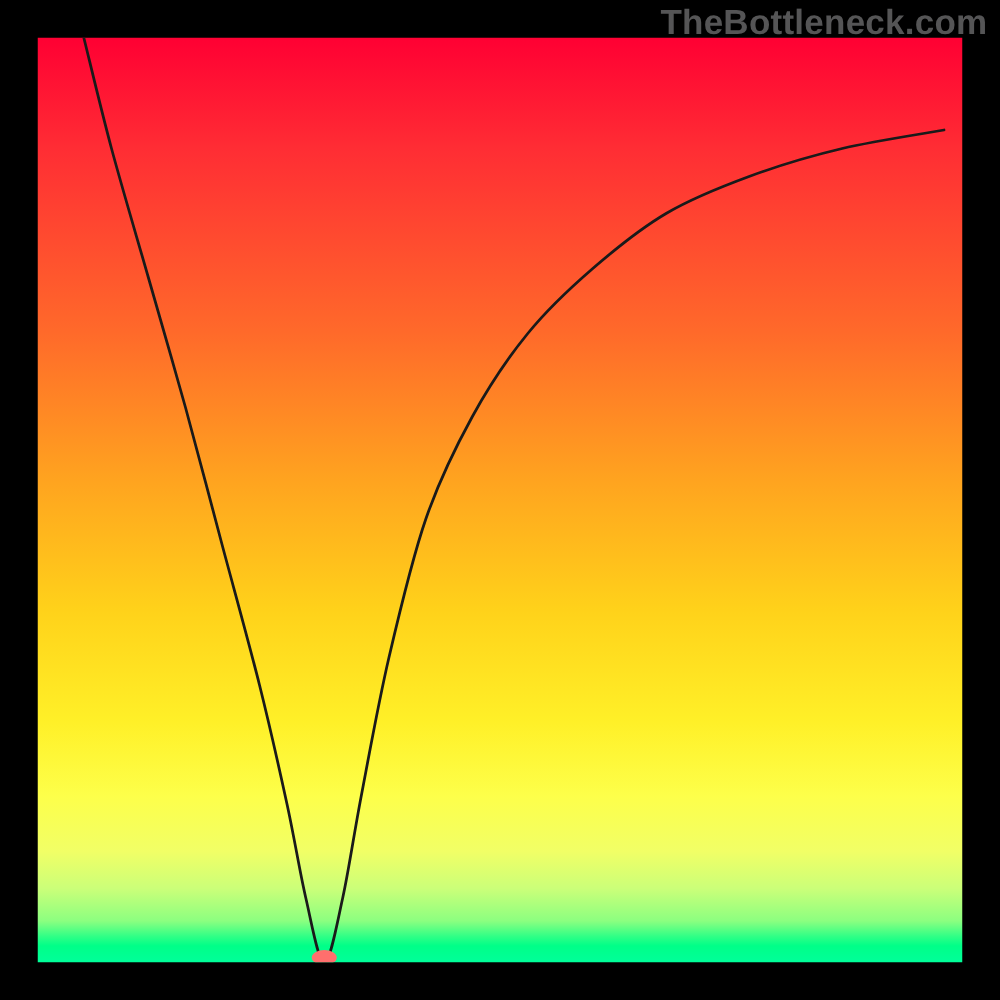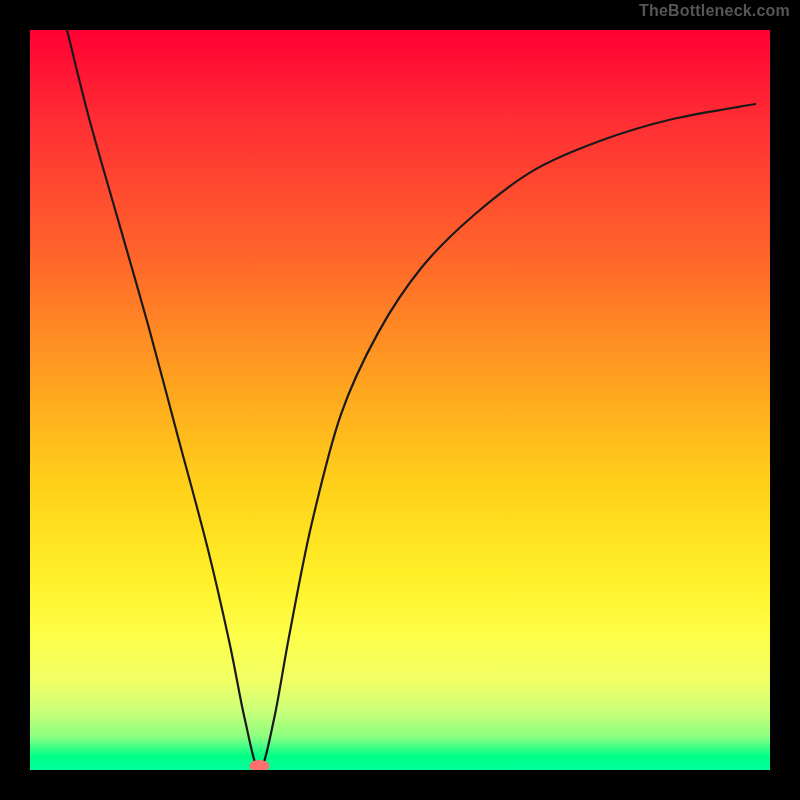--- a/index.html
+++ b/index.html
@@ -15,21 +15,21 @@
     position: relative;
     width: 800px;
     height: 800px;
     background: #000;
   }
   .watermark {
     position: absolute;
     top: 2px;
     right: 10px;
     color: #555556;
-    font-size: 16px;
+    font-size: 28px;
     font-weight: bold;
     letter-spacing: 0.2px;
     z-index: 10;
   }
   .plot-area {
     position: absolute;
     left: 30px;
     top: 30px;
     right: 30px;
     bottom: 30px;

